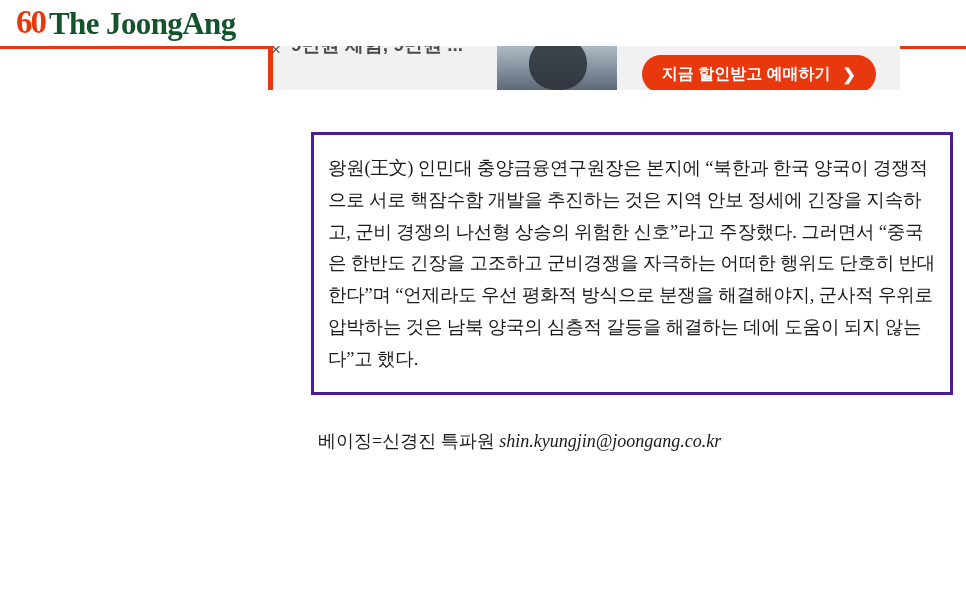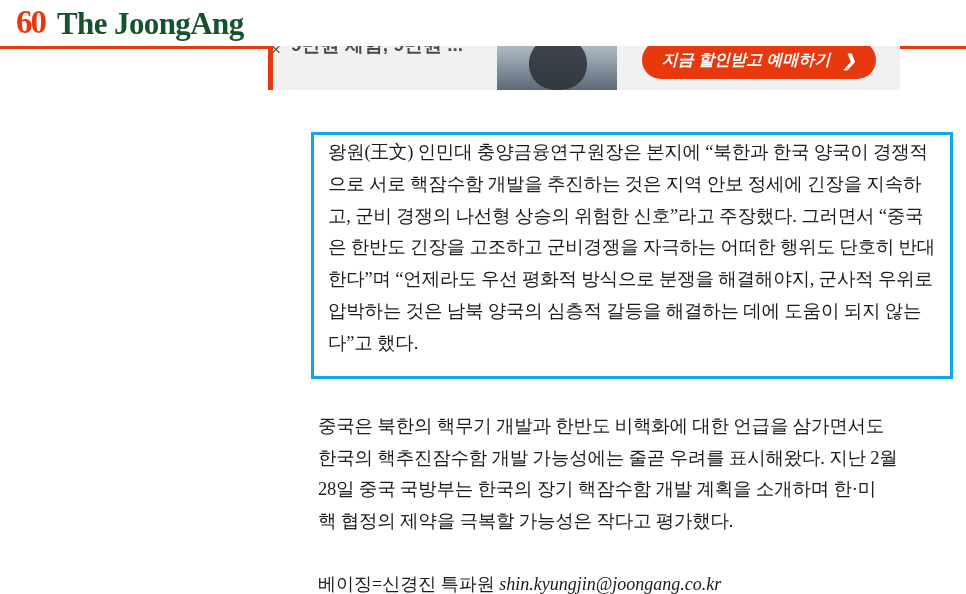--- a/index.html
+++ b/index.html
@@ -22,21 +22,21 @@
     background: #ffffff;
     display: flex;
     align-items: center;
     padding: 0 18px 0 16px;
     box-sizing: border-box;
     z-index: 5;
   }
   .brand {
     display: flex;
     align-items: center;
-    gap: 12px;
+    gap: 4px;
     flex: 0 0 auto;
   }
   .logo-60 {
     font-family: "Liberation Serif", serif;
     font-size: 33px;
     font-weight: bold;
     color: #e8380d;
     letter-spacing: -2px;
     line-height: 1;
     position: relative;
@@ -117,34 +117,33 @@
     top: 6px;
     width: 58px;
     height: 54px;
     border-radius: 50% 50% 46% 46%;
     background: #2a2f36;
     opacity: 0.85;
   }
   .ad-cta {
     position: absolute;
     right: 24px;
-    top: 11px;
+    top: 25px;
     height: 38px;
     padding: 0 20px;
     background: #e8380d;
     color: #ffffff;
     border-radius: 19px;
     display: flex;
     align-items: center;
     gap: 12px;
     font-size: 16px;
     font-weight: bold;
     white-space: nowrap;
     cursor: pointer;
-    font-style: italic;
   }
   .ad-cta .chev {
     font-size: 16px;
     font-weight: bold;
   }
 
   
   .ad-mask {
     position: absolute;
     top: 92px;
@@ -166,22 +165,22 @@
   .para {
     font-family: "Liberation Serif", serif;
     font-size: 18.5px;
     line-height: 1.72;
     color: #1b1b1b;
     letter-spacing: -0.2px;
   }
   .highlight-box {
     margin: 0 auto;
     width: 608px;
-    padding: 2px 14px 16px 14px;
-    border: 3px solid #0ea5e9;
+    padding: 18px 14px 16px 14px;
+    border: 3px solid #4c1d95;
     box-sizing: content-box;
     margin-left: 311px;
   }
   .para-plain {
     width: 580px;
     margin-left: 318px;
     margin-top: 32px;
   }
   .byline {
     width: 580px;
@@ -212,17 +211,16 @@
   <div class="ad-photo"></div>
   <div class="ad-cta">
     <span>지금 할인받고 예매하기</span>
     <span class="chev">❯</span>
   </div>
 </div>
 <div class="ad-mask"></div>
 
 <div class="article">
   <div class="para highlight-box">왕원(王文) 인민대 충양금융연구원장은 본지에 “북한과 한국 양국이 경쟁적으로 서로 핵잠수함 개발을 추진하는 것은 지역 안보 정세에 긴장을 지속하고, 군비 경쟁의 나선형 상승의 위험한 신호”라고 주장했다. 그러면서 “중국은 한반도 긴장을 고조하고 군비경쟁을 자극하는 어떠한 행위도 단호히 반대한다”며 “언제라도 우선 평화적 방식으로 분쟁을 해결해야지, 군사적 우위로 압박하는 것은 남북 양국의 심층적 갈등을 해결하는 데에 도움이 되지 않는다”고 했다.</div>
-  <div class="para para-plain">중국은 북한의 핵무기 개발과 한반도 비핵화에 대한 언급을 삼가면서도 한국의 핵추진잠수함 개발 가능성에는 줄곧 우려를 표시해왔다. 지난 2월 28일 중국 국방부는 한국의 장기 핵잠수함 개발 계획을 소개하며 한·미 핵 협정의 제약을 극복할 가능성은 작다고 평가했다.</div>
   <div class="byline">
     <span>베이징=신경진 특파원 </span><span class="email">shin.kyungjin@joongang.co.kr</span>
   </div>
 </div>
 
 </body></html>

